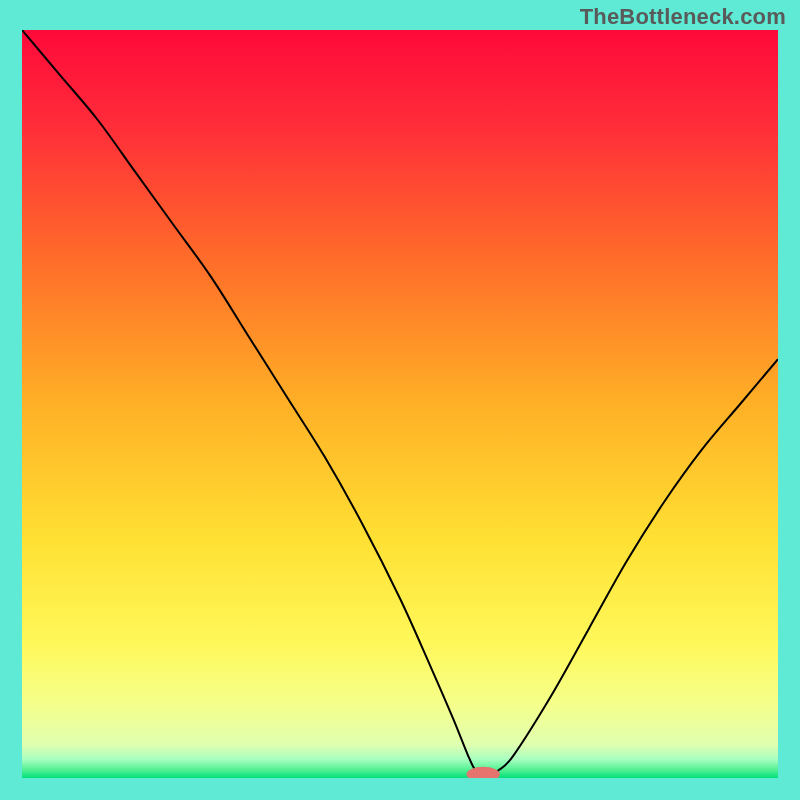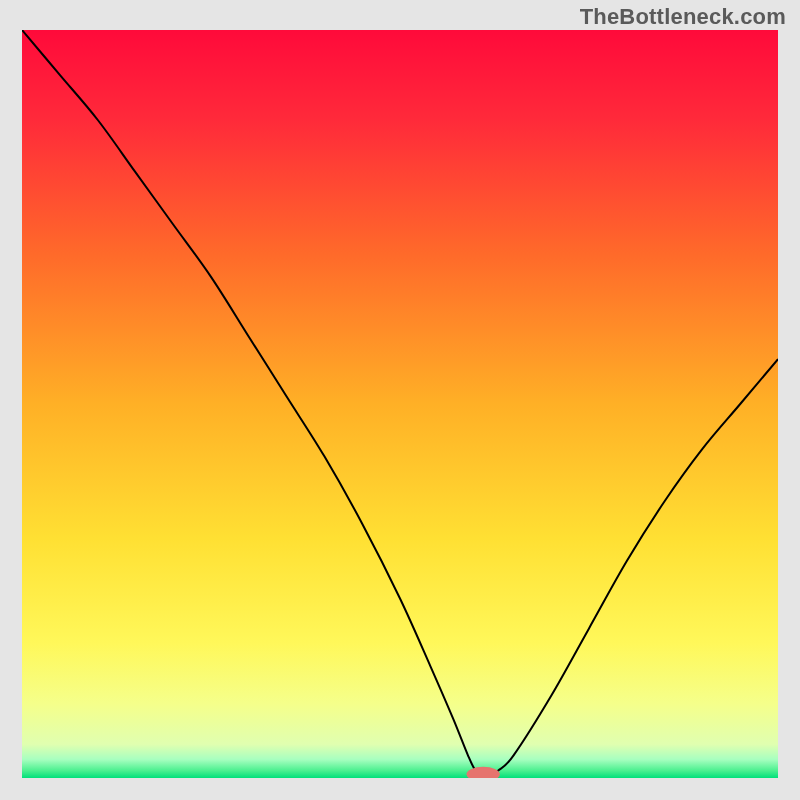--- a/index.html
+++ b/index.html
@@ -8,21 +8,21 @@
     width: 800px;
     height: 800px;
     background: #000;
     overflow: hidden;
     font-family: Arial, Helvetica, sans-serif;
   }
   .frame {
     position: relative;
     width: 800px;
     height: 800px;
-    background: #e5e5e5;
+    background: #5eead4;
   }
   .watermark {
     position: absolute;
     top: 4px;
     right: 14px;
     color: #5a5a5a;
     font-size: 22px;
     font-weight: 600;
     letter-spacing: 0.2px;
     z-index: 10;

